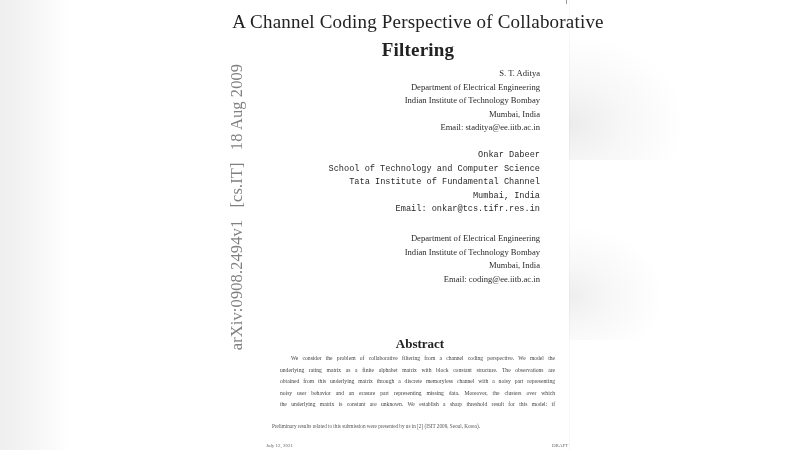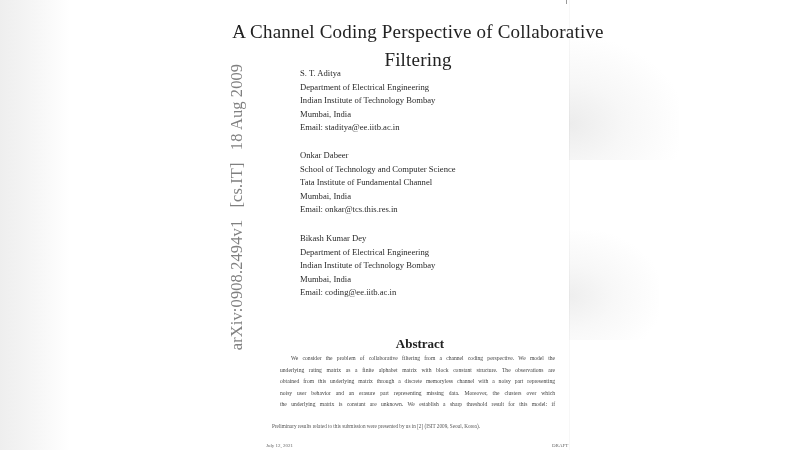--- a/index.html
+++ b/index.html
@@ -65,28 +65,27 @@
   .arxiv-stamp span { margin: 0 4px; }
   .title {
     position: absolute;
     left: 230px; width: 376px;
     top: 8px;
     text-align: center;
     font-size: 19px;
     line-height: 28px;
     color: #222;
     letter-spacing: 0.2px;
-    margin-top: 10px;
   }
   .title .line1 { display: block; }
-  .title .line2 { display: block; }
+  .title .line2 { display: block; font-weight: bold; }
   .author-block {
     position: absolute;
     left: 300px; width: 240px;
-    text-align: left;
+    text-align: right;
     font-size: 8.6px;
     line-height: 13.6px;
     color: #2a2a2a;
   }
   .author-block div { white-space: nowrap; }
   .abstract-heading {
     position: absolute;
     left: 300px; width: 240px;
     top: 336px;
     text-align: center;
@@ -156,30 +155,29 @@
   </div>
 
   <div class="author-block" style="top:67px;">
     <div>S. T. Aditya</div>
     <div>Department of Electrical Engineering</div>
     <div>Indian Institute of Technology Bombay</div>
     <div>Mumbai, India</div>
     <div>Email: staditya@ee.iitb.ac.in</div>
   </div>
 
-  <div class="author-block" style="top:149px;">
+  <div class="author-block" style="top:149px;font-family:Liberation Mono, monospace;">
     <div>Onkar Dabeer</div>
     <div>School of Technology and Computer Science</div>
     <div>Tata Institute of Fundamental Channel</div>
     <div>Mumbai, India</div>
-    <div>Email: onkar@tcs.this.res.in</div>
+    <div>Email: onkar@tcs.tifr.res.in</div>
   </div>
 
   <div class="author-block" style="top:232px;">
-    <div>Bikash Kumar Dey</div>
     <div>Department of Electrical Engineering</div>
     <div>Indian Institute of Technology Bombay</div>
     <div>Mumbai, India</div>
     <div>Email: coding@ee.iitb.ac.in</div>
   </div>
 
   <div class="abstract-heading">Abstract</div>
 
   <div class="abstract-body">
     <span class="abstract-line indent">We consider the problem of collaborative filtering from a channel coding perspective. We model the</span>

